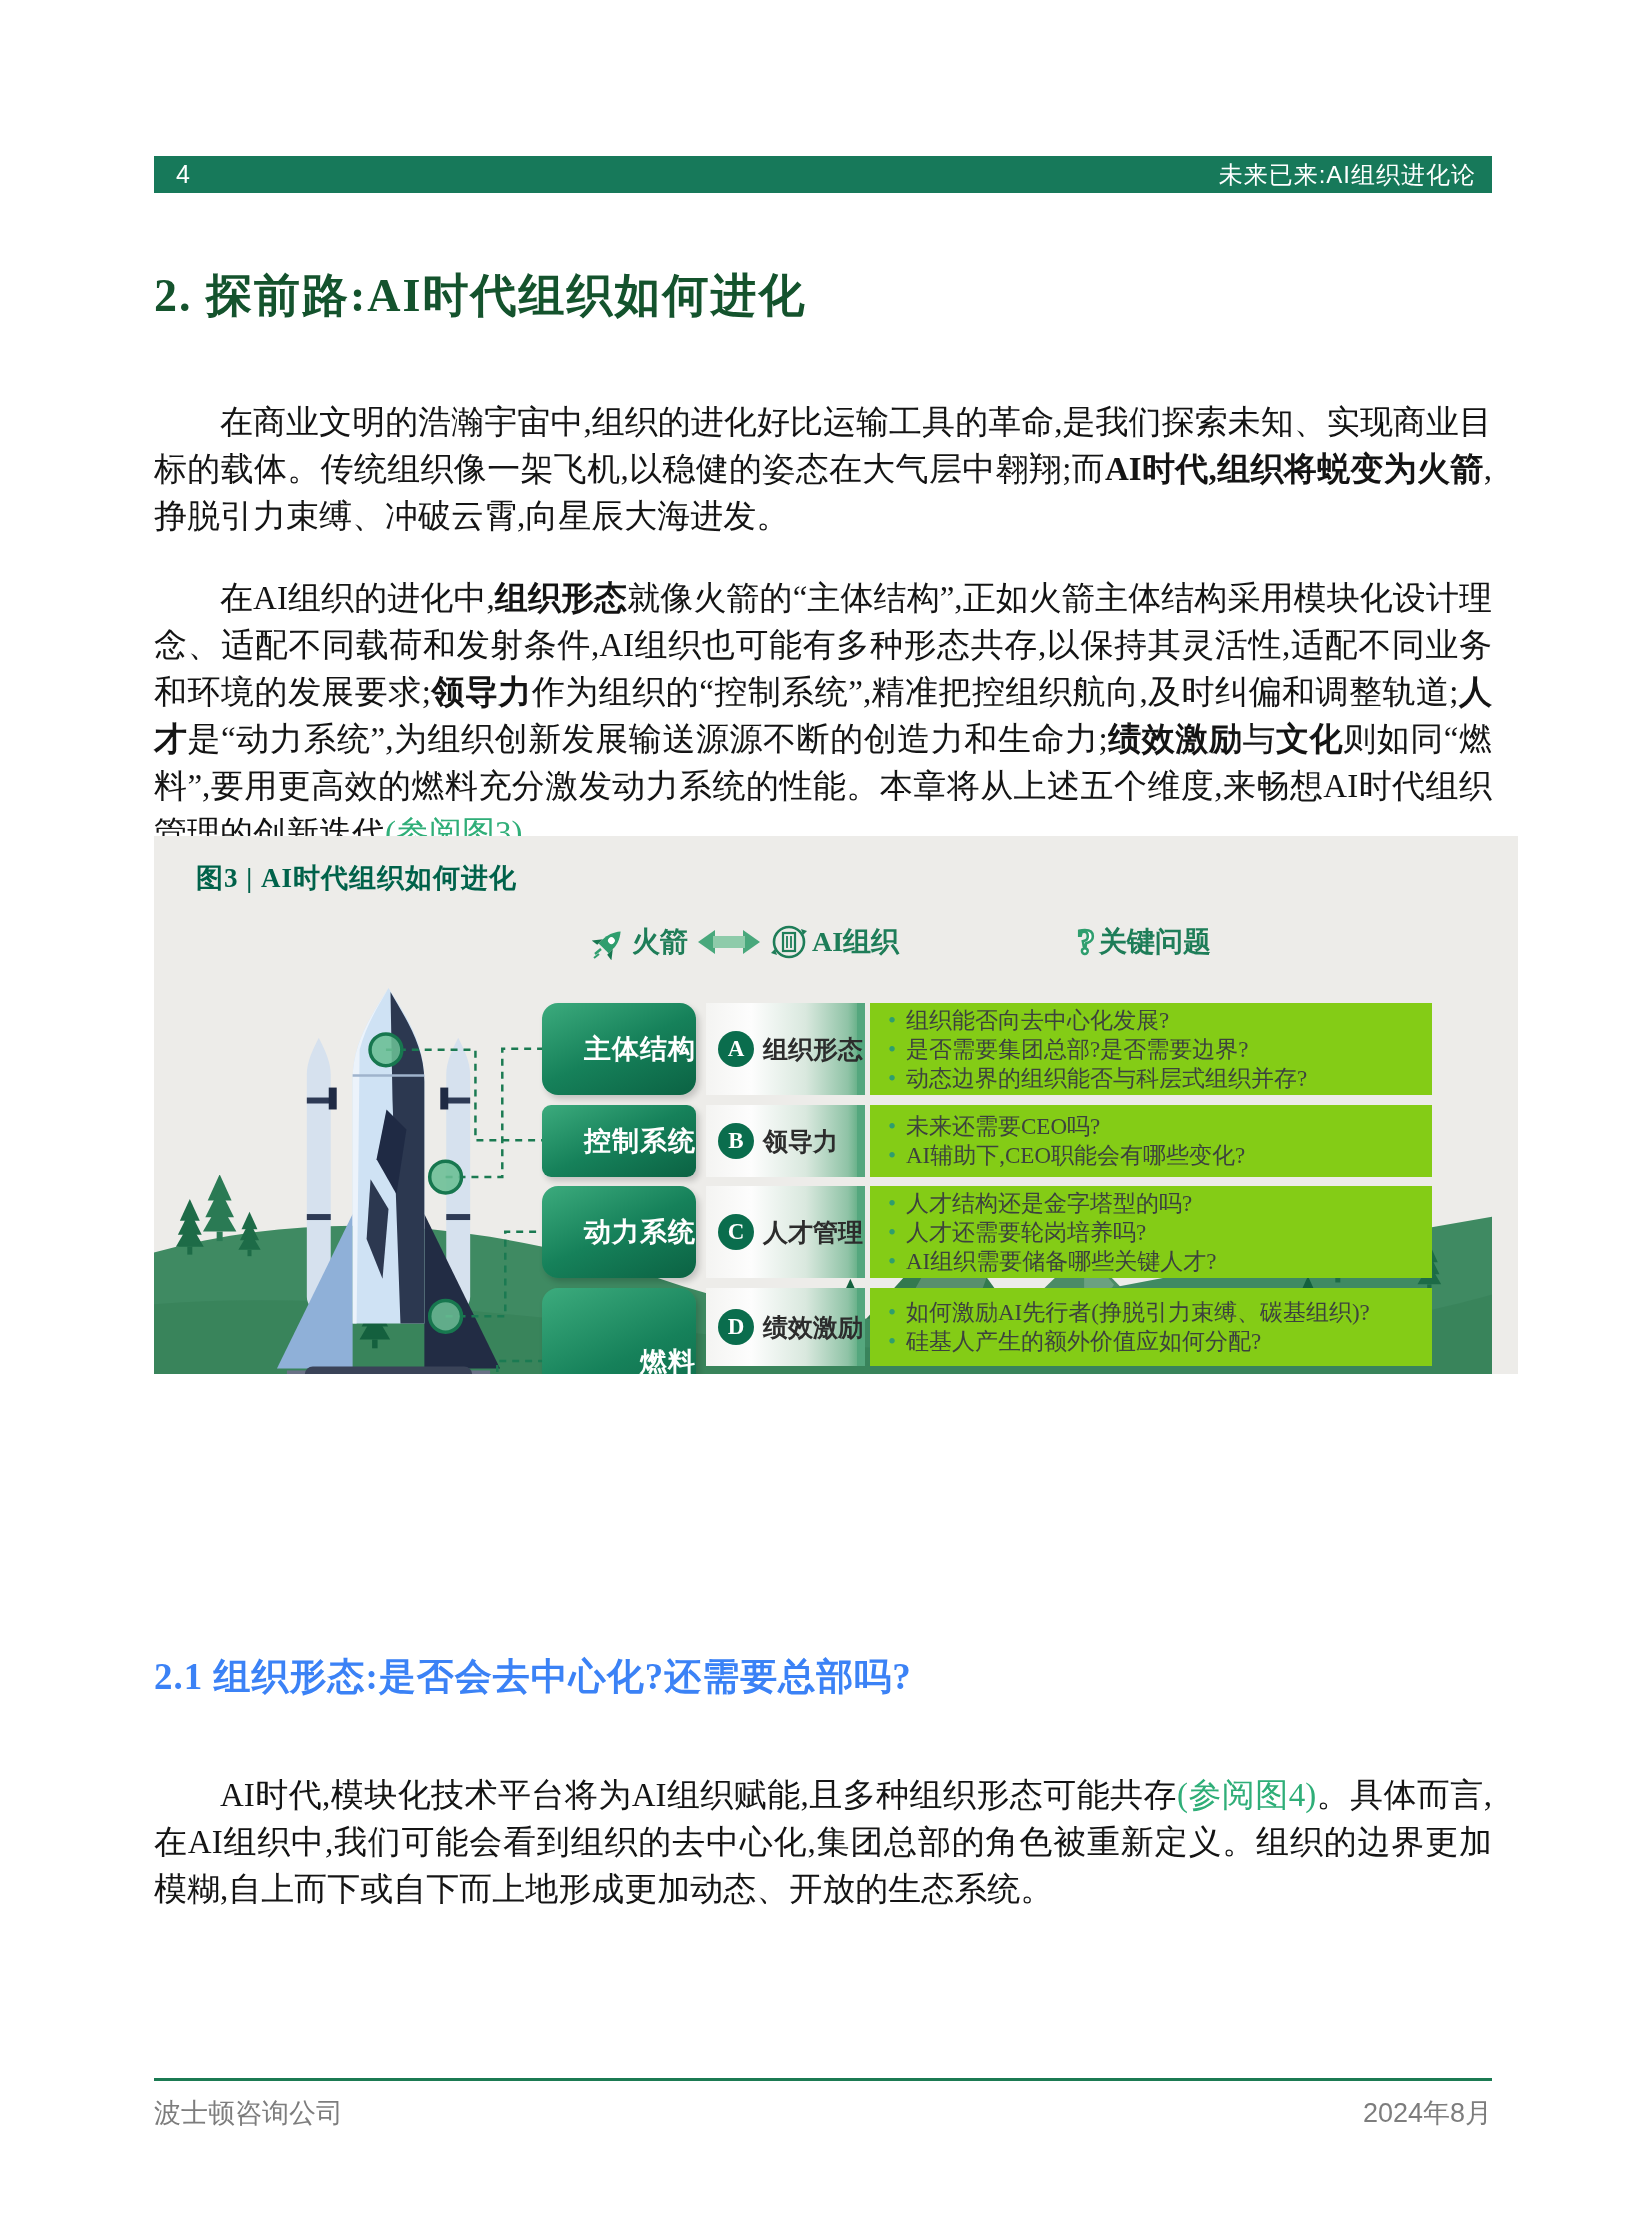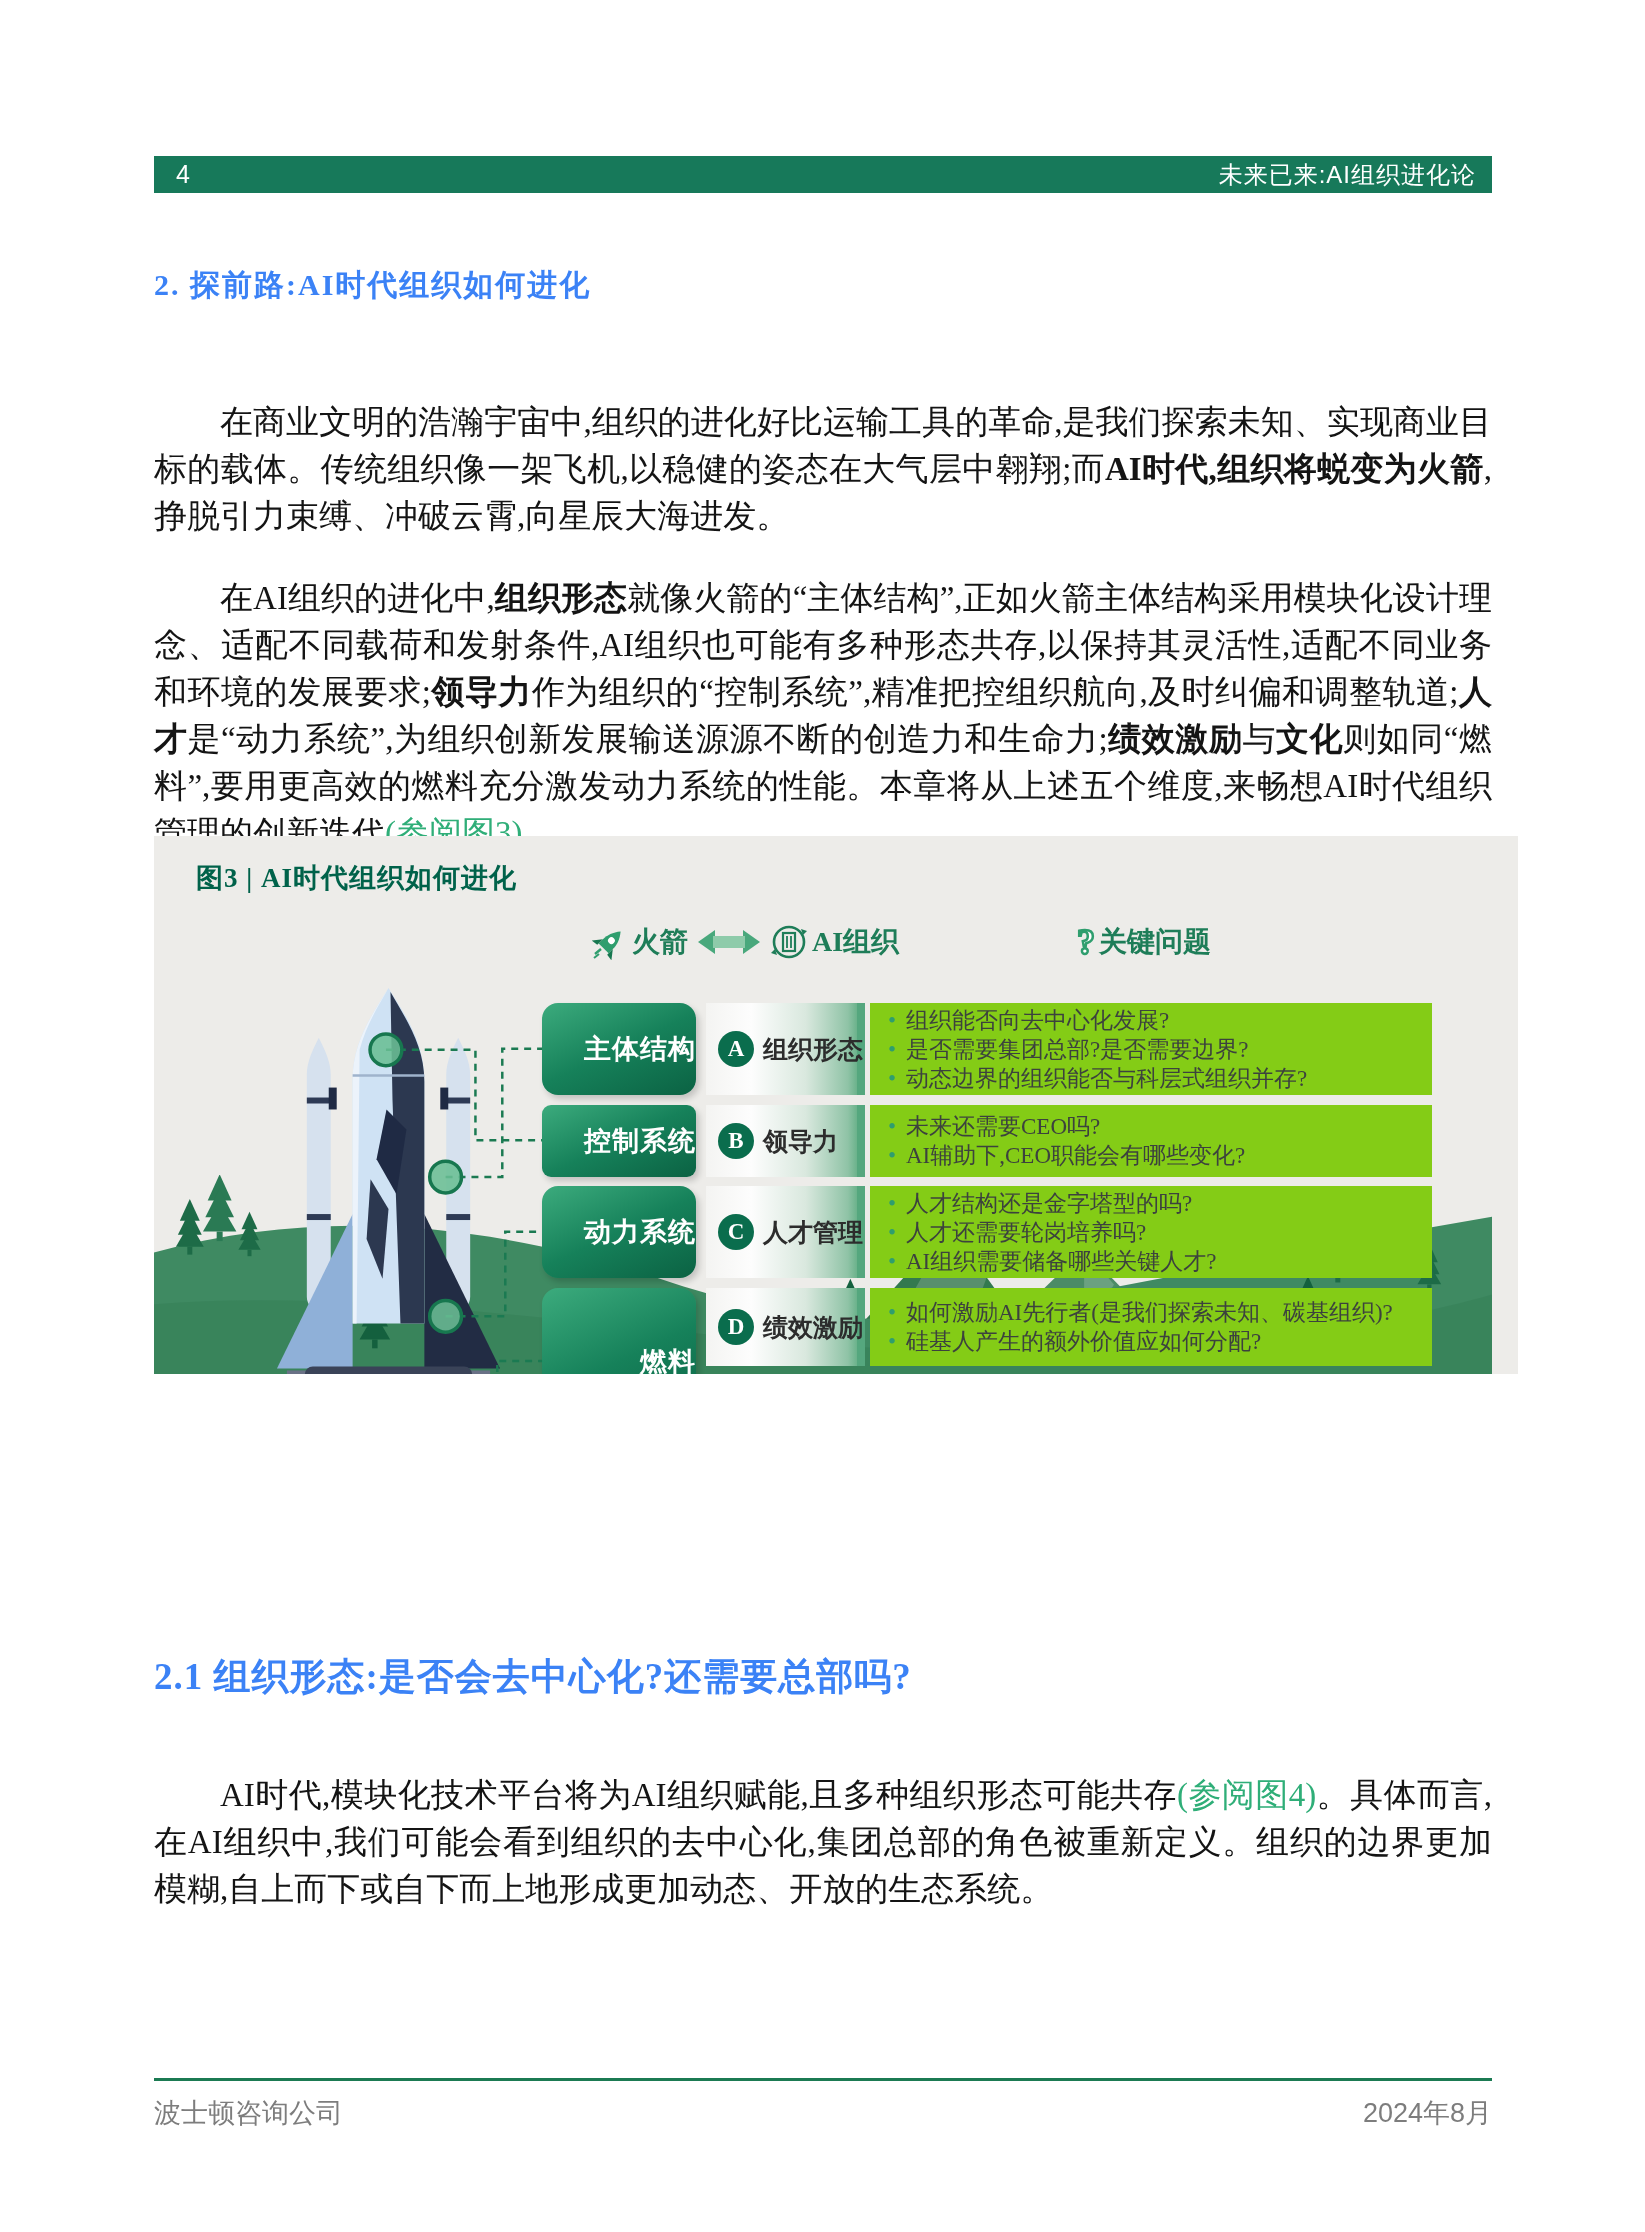--- a/index.html
+++ b/index.html
@@ -9,21 +9,21 @@
   
   .header-bar{position:absolute;left:154px;top:156px;width:1338px;height:37px;
     background:#17795a;color:#fff;display:flex;justify-content:space-between;align-items:center;
     padding:0 16px 0 22px;box-sizing:border-box;
     font-family:"Liberation Sans","DejaVu Sans",sans-serif;font-size:24px;}
   .header-bar .pagenum{font-size:25px;}
   .header-bar .htitle{letter-spacing:1px;}
 
   
   .h1{position:absolute;left:154px;top:265px;width:1338px;
-    font-size:30px;font-weight:bold;color:#3b82f6;letter-spacing:2px;}
+    font-size:46px;font-weight:bold;color:#14532d;letter-spacing:2px;}
   .h2{position:absolute;left:154px;top:1652px;width:1338px;
     font-size:37px;font-weight:bold;color:#3b82f6;letter-spacing:1px;}
   .para{position:absolute;left:154px;width:1338px;font-size:33px;line-height:47px;
     text-align:justify;text-indent:2em;color:#141414;}
   .p1{top:366px;}
   .p2{top:542px;}
   .p3{top:1739px;}
   .seg-b{font-weight:bold;}
   .seg-g{color:#2fae78;}
 
@@ -262,21 +262,21 @@
     </div>
     <div class="q-cell q-c">
       <ul class="q-list">
         <li>人才结构还是金字塔型的吗?</li>
         <li>人才还需要轮岗培养吗?</li>
         <li>AI组织需要储备哪些关键人才?</li>
       </ul>
     </div>
     <div class="q-cell q-d">
       <ul class="q-list">
-        <li>如何激励AI先行者(是我们探索未知、碳基组织)?</li>
+        <li>如何激励AI先行者(挣脱引力束缚、碳基组织)?</li>
         <li>硅基人产生的额外价值应如何分配?</li>
       </ul>
     </div>
     <div class="q-cell q-e">
       <ul class="q-list">
         <li>AI组织文化是以人为中心,还是以AI为中心?</li>
       </ul>
     </div>
 
     <svg class="connector-svg" viewBox="0 0 1345 722">

